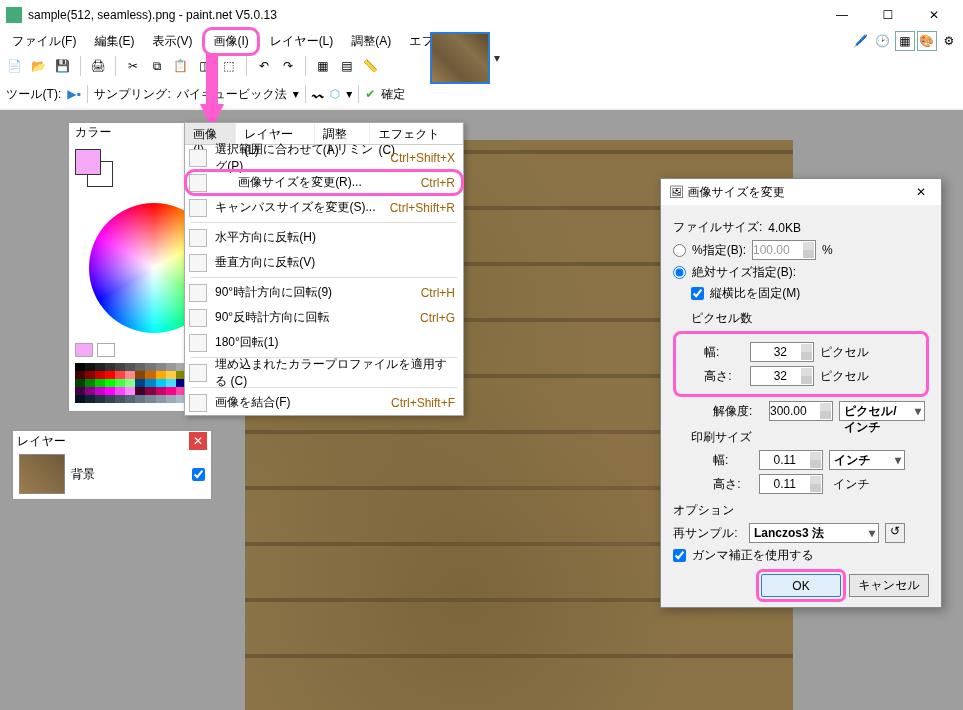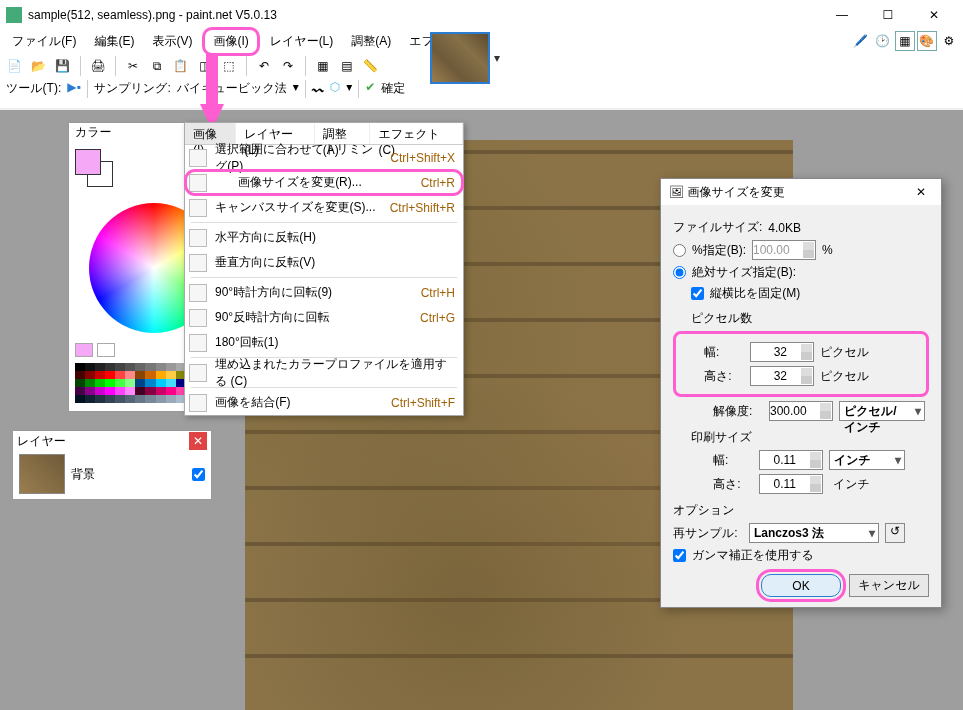--- a/index.html
+++ b/index.html
@@ -17,21 +17,21 @@
 .menubar .mi { padding: 3px 8px; cursor: default; }
 .menubar .right { margin-left: auto; display: flex; gap: 2px; padding-right: 4px;}
 .menubar .right span { width:20px;height:20px;display:flex;align-items:center;justify-content:center;border:1px solid transparent;}
 .menubar .mi.hl { border: 3px solid #ff5ed0; border-radius: 10px; }
 
 
 .toolbar { height: 28px; background: #fff; display: flex; align-items: center; padding-left: 6px; gap: 6px; border-bottom: 0; }
 .toolbar .sep { width:1px;height:20px;background:#ccc;margin:0 2px;}
 .toolbar .ticon { width:18px;height:18px;display:flex;align-items:center;justify-content:center;}
 
-.toolbar2 { height: 28px; background: #fff; display: flex; align-items: flex-start; padding-left: 6px; gap: 6px; }
+.toolbar2 { height: 28px; background: #fff; display: flex; align-items: center; padding-left: 6px; gap: 6px; }
 
 
 .thumb-strip { position: absolute; left: 430px; top: 32px; display: flex; align-items: center; }
 .thumb-strip .thumb { width: 60px; height: 52px; border: 2px solid #2b7cd3; background: linear-gradient(45deg,#9b7e4f,#6e5a3a,#857048,#5d4a2e);}
 .thumb-strip .add { margin-left: 4px; color:#333;}
 
 
 .canvas-area { position: absolute; left: 0; top: 110px; right: 0; bottom: 0; background: #9e9e9e; }
 .canvas { position: absolute; left: 245px; top: 30px; width: 548px; height: 570px; background: 
   repeating-linear-gradient(0deg,#8a744a 0,#8a744a 52px,#6d5a3a 52px,#6d5a3a 56px),
@@ -89,21 +89,21 @@
 .dialog .row{display:flex;align-items:center;margin:4px 0;gap:6px;}
 .dialog .section-title{margin:8px 0 4px;}
 .dialog .num{width:64px;height:20px;border:1px solid #888;background:#fff;text-align:right;padding-right:26px;position:relative;line-height:18px;}
 .dialog .num::after{content:"";position:absolute;right:1px;top:1px;width:11px;height:16px;background:linear-gradient(#ddd,#ddd 50%,#ccc 50%);}
 .dialog .combo{height:20px;border:1px solid #888;background:#fff;padding:1px 18px 1px 4px;position:relative;line-height:16px;font-weight:bold;}
 .dialog .combo::after{content:"▾";position:absolute;right:3px;top:1px;color:#555;}
 .dialog .pinkbox{border:3px solid #ff5ed0;border-radius:8px;padding:4px 6px;margin:2px 0;}
 .dialog .btns{display:flex;gap:8px;justify-content:flex-end;margin-top:10px;}
 .dialog .btn{width:80px;height:23px;border:1px solid #888;background:#e8e8e8;display:flex;align-items:center;justify-content:center;}
 .dialog .btn.primary{background:#e0eef9;border-color:#2b7cd3;}
-.dialog .btn.hl{outline:3px solid #ff5ed0;outline-offset:2px;border-radius:10px;}
+.dialog .btn.hl{outline:3px solid #ff5ed0;outline-offset:2px;border-radius:2px;}
 .dialog label{display:flex;align-items:center;gap:4px;}
 
 
 .arrow{position:absolute;left:200px;top:54px;width:24px;height:76px;pointer-events:none;}
 .arrow svg{overflow:visible;}
 
 </style>
 </head>
 <body>
 

